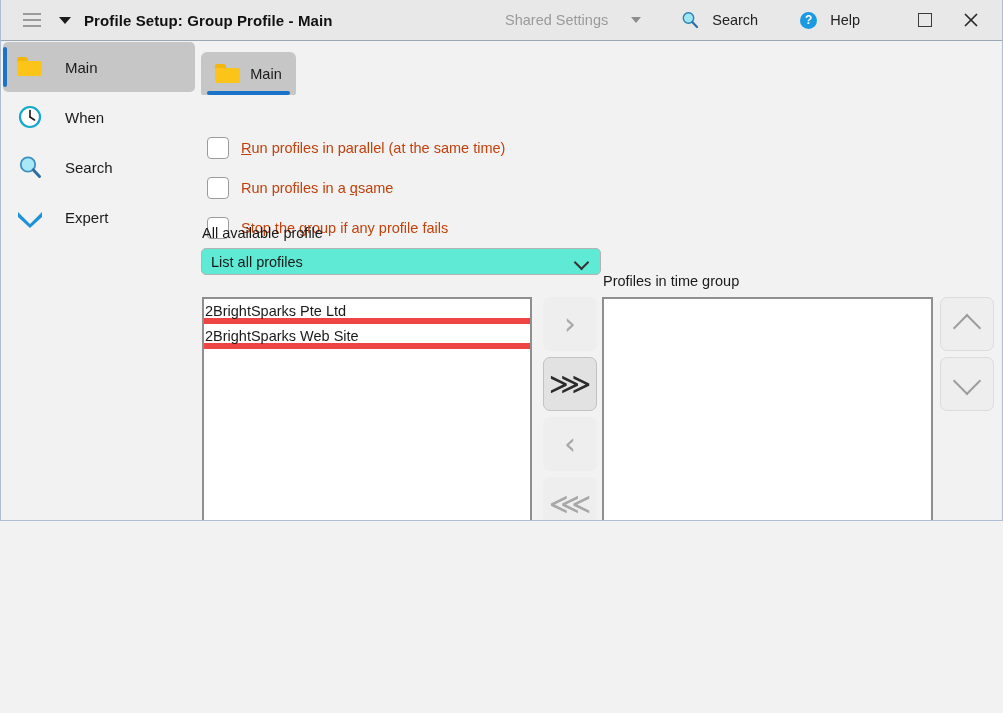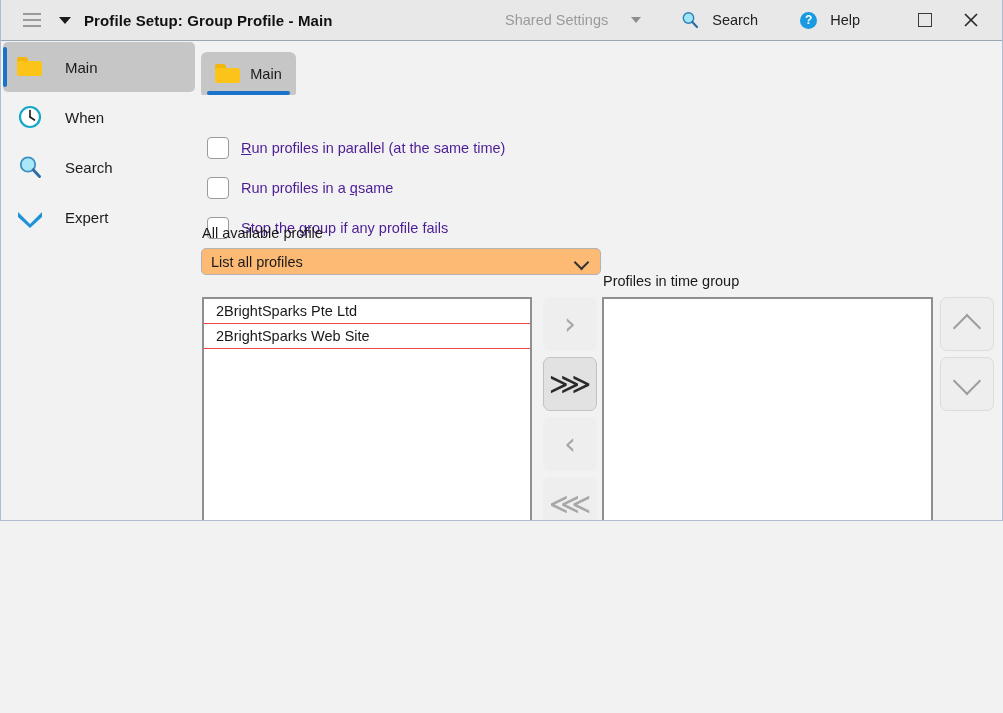--- a/index.html
+++ b/index.html
@@ -116,50 +116,50 @@
   }
 
   
   .cb-row {
     position: absolute; display: flex; align-items: center; cursor: pointer;
   }
   .cb-box {
     width: 22px; height: 22px; background: #fff;
     border: 1.3px solid #9b9b9b; border-radius: 4px; flex: none;
   }
-  .cb-label { margin-left: 12px; font-size: 14.5px; color: #4c1d95; white-space: nowrap; }
+  .cb-label { margin-left: 12px; font-size: 14.5px; color: #c2410c; white-space: nowrap; }
   .acc { text-decoration: underline; }
 
   .field-label {
     position: absolute; font-size: 14.5px; color: #1a1a1a; white-space: nowrap;
   }
 
   
   #profiles-filter {
     position: absolute; left: 5px; top: 206px; width: 400px; height: 27px;
-    background: #fdba74; border: 1px solid #b3b3b3; border-radius: 5px;
+    background: #5eead4; border: 1px solid #b3b3b3; border-radius: 5px;
     display: flex; align-items: center; cursor: pointer;
   }
   #profiles-filter .val { margin-left: 9px; font-size: 14.5px; color: #1a1a1a; }
   .chev-down {
     position: absolute; right: 13px; top: 8px;
     width: 11px; height: 11px; border-right: 2px solid #333;
     border-bottom: 2px solid #333; transform: rotate(45deg);
   }
 
   
   .listbox {
     position: absolute; background: #fff; border: 2px solid #8f8f8f;
     overflow: hidden;
   }
   #list-available { left: 6px; top: 255px; width: 330px; height: 345px; }
   #list-group { left: 406px; top: 255px; width: 331px; height: 345px; }
   .list-item {
-    height: 25px; line-height: 24px; padding-left: 12px;
-    font-size: 14.5px; color: #1a1a1a; border-bottom: 1px solid #ef4444;
+    height: 25px; line-height: 24px; padding-left: 1px;
+    font-size: 14.5px; color: #1a1a1a; border-bottom: 6px solid #ef4444;
     cursor: pointer; white-space: nowrap;
   }
 
   
   .xbtn {
     position: absolute; width: 54px; height: 54px;
     background: #eee; border: 1px solid transparent; border-radius: 7px;
     display: flex; align-items: center; justify-content: center; cursor: pointer;
   }
   .xbtn.hover { background: #e2e2e2; border-color: #c2c2c2; }

